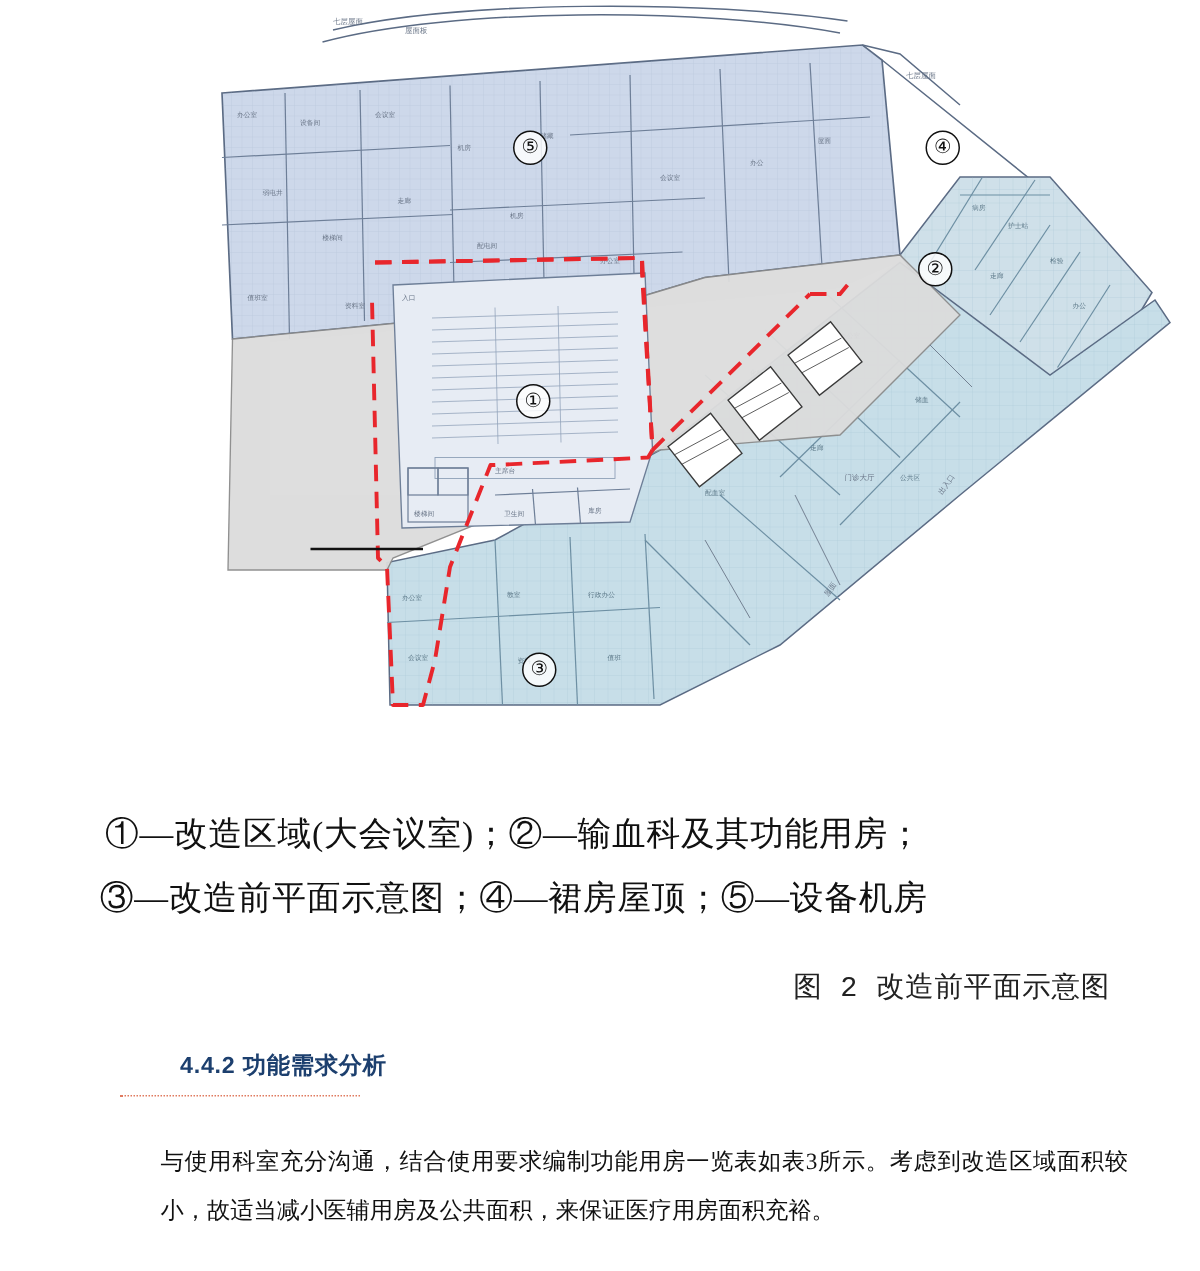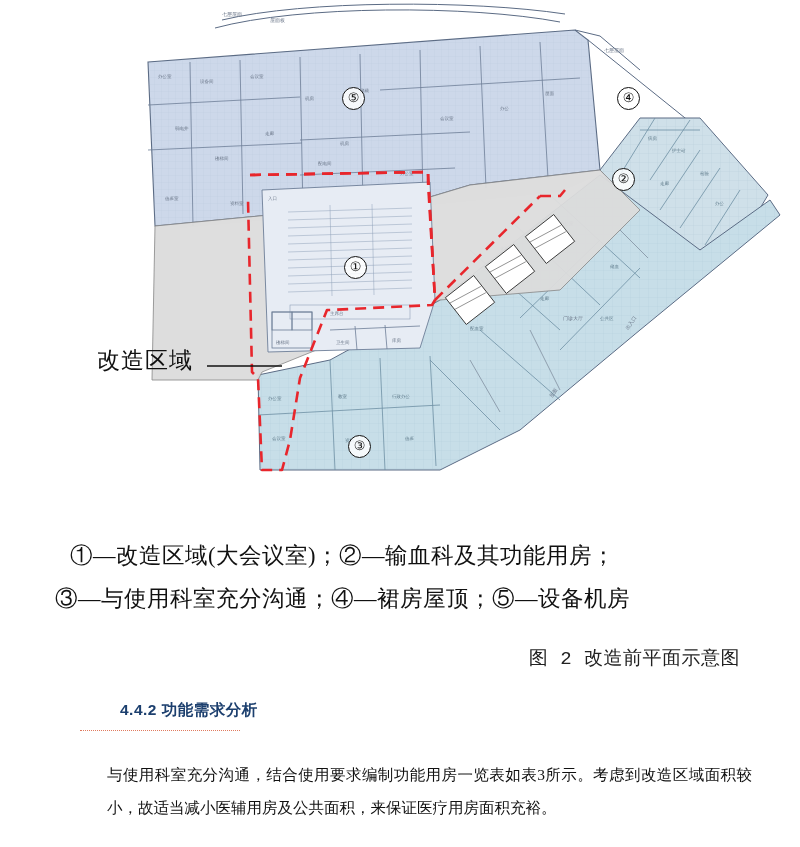--- a/index.html
+++ b/index.html
@@ -308,32 +308,31 @@
       <path d="M470,360 L500,412"></path>
       <path d="M620,230 L648,258"></path>
     </g>
     <g fill="#6a7688" font-family="Liberation Sans, sans-serif" font-size="5">
       <text x="552" y="398" transform="rotate(-55 552 398)">屋面</text>
       <text x="628" y="330" transform="rotate(-55 628 330)">出入口</text>
       <text x="563" y="320">门诊大厅</text>
     </g>
   </svg>
 
-  <div id="callout-label">改造区域</div>
 
   <div class="circle-num" style="left:344px; top:256px;">①</div>
   <div class="circle-num" style="left:612px; top:168px;">②</div>
   <div class="circle-num" style="left:348px; top:435px;">③</div>
   <div class="circle-num" style="left:617px; top:87px;">④</div>
   <div class="circle-num" style="left:342px; top:87px;">⑤</div>
 </div>
 
 <div id="legend">
   <div class="legend-line">①—改造区域(大会议室)；②—输血科及其功能用房；</div>
-  <div class="legend-line">③—与使用科室充分沟通；④—裙房屋顶；⑤—设备机房</div>
+  <div class="legend-line">③—改造前平面示意图；④—裙房屋顶；⑤—设备机房</div>
 </div>
 
 <div id="caption">图 2 改造前平面示意图</div>
 
 <div id="section">
   <div id="section-heading">4.4.2  功能需求分析</div>
   <div id="section-rule"></div>
 </div>
 
 <div id="body-text">与使用科室充分沟通，结合使用要求编制功能用房一览表如表3所示。考虑到改造区域面积较小，故适当减小医辅用房及公共面积，来保证医疗用房面积充裕。</div>

